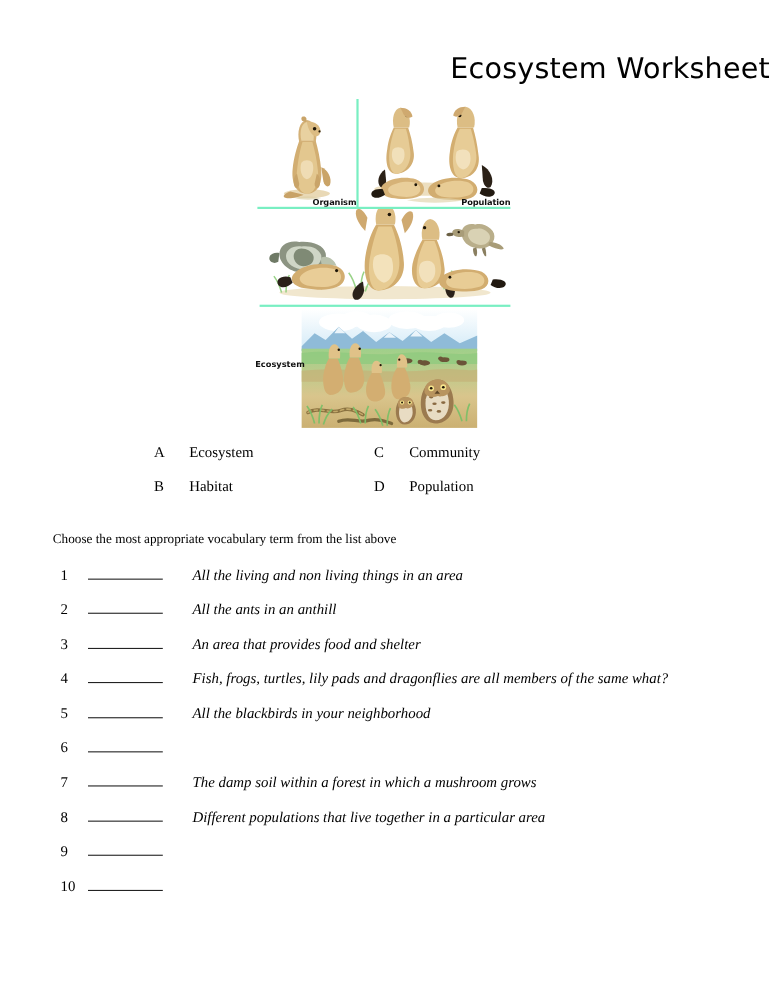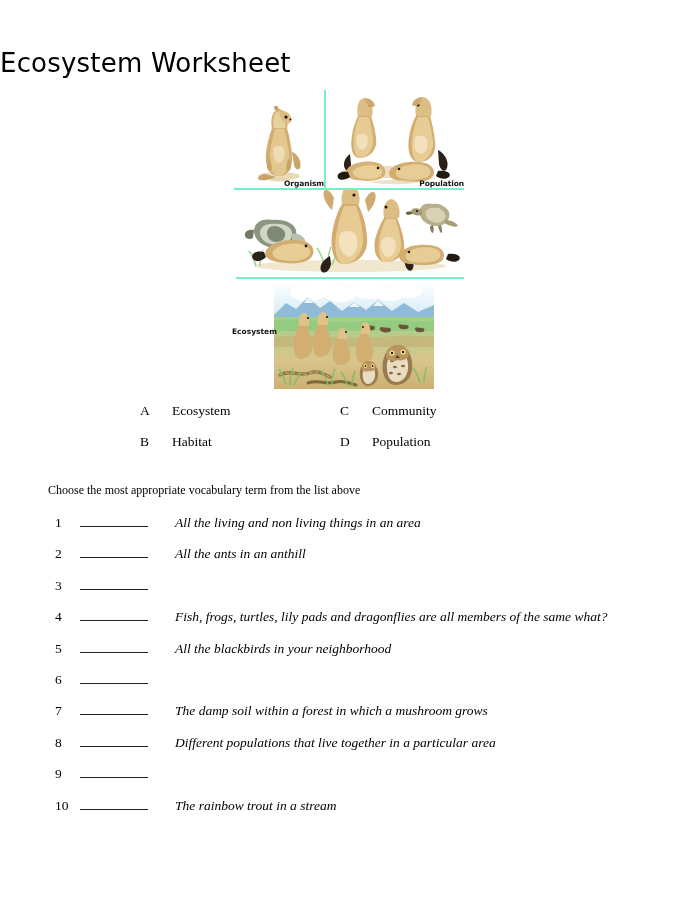--- a/index.html
+++ b/index.html
@@ -16,21 +16,21 @@
     color: #000000;
     overflow: hidden;
   }
 
   
   .title {
     position: absolute;
     top: 48px;
     left: 0;
     width: 700px;
-    text-align: left;
+    text-align: right;
     font-family: "DejaVu Sans", sans-serif;
     font-size: 26px;
     font-weight: 400;
     letter-spacing: 0.2px;
     color: #000;
   }
 
   
   .diagram {
     position: absolute;
@@ -434,20 +434,21 @@
 
   <div class="q-row">
     <span class="q-num">2</span>
     <span class="q-blank"></span>
     <span class="q-text">All the ants in an anthill</span>
   </div>
 
   <div class="q-row">
     <span class="q-num">3</span>
     <span class="q-blank"></span>
+    <span class="q-text">An area that provides food and shelter</span>
   </div>
 
   <div class="q-row">
     <span class="q-num">4</span>
     <span class="q-blank"></span>
     <span class="q-text">Fish, frogs, turtles, lily pads and dragonflies are all members of the same what?</span>
   </div>
 
   <div class="q-row">
     <span class="q-num">5</span>
@@ -473,15 +474,14 @@
   </div>
 
   <div class="q-row">
     <span class="q-num">9</span>
     <span class="q-blank"></span>
   </div>
 
   <div class="q-row">
     <span class="q-num">10</span>
     <span class="q-blank"></span>
-    <span class="q-text">The rainbow trout in a stream</span>
   </div>
 </div>
 
 </body></html>

